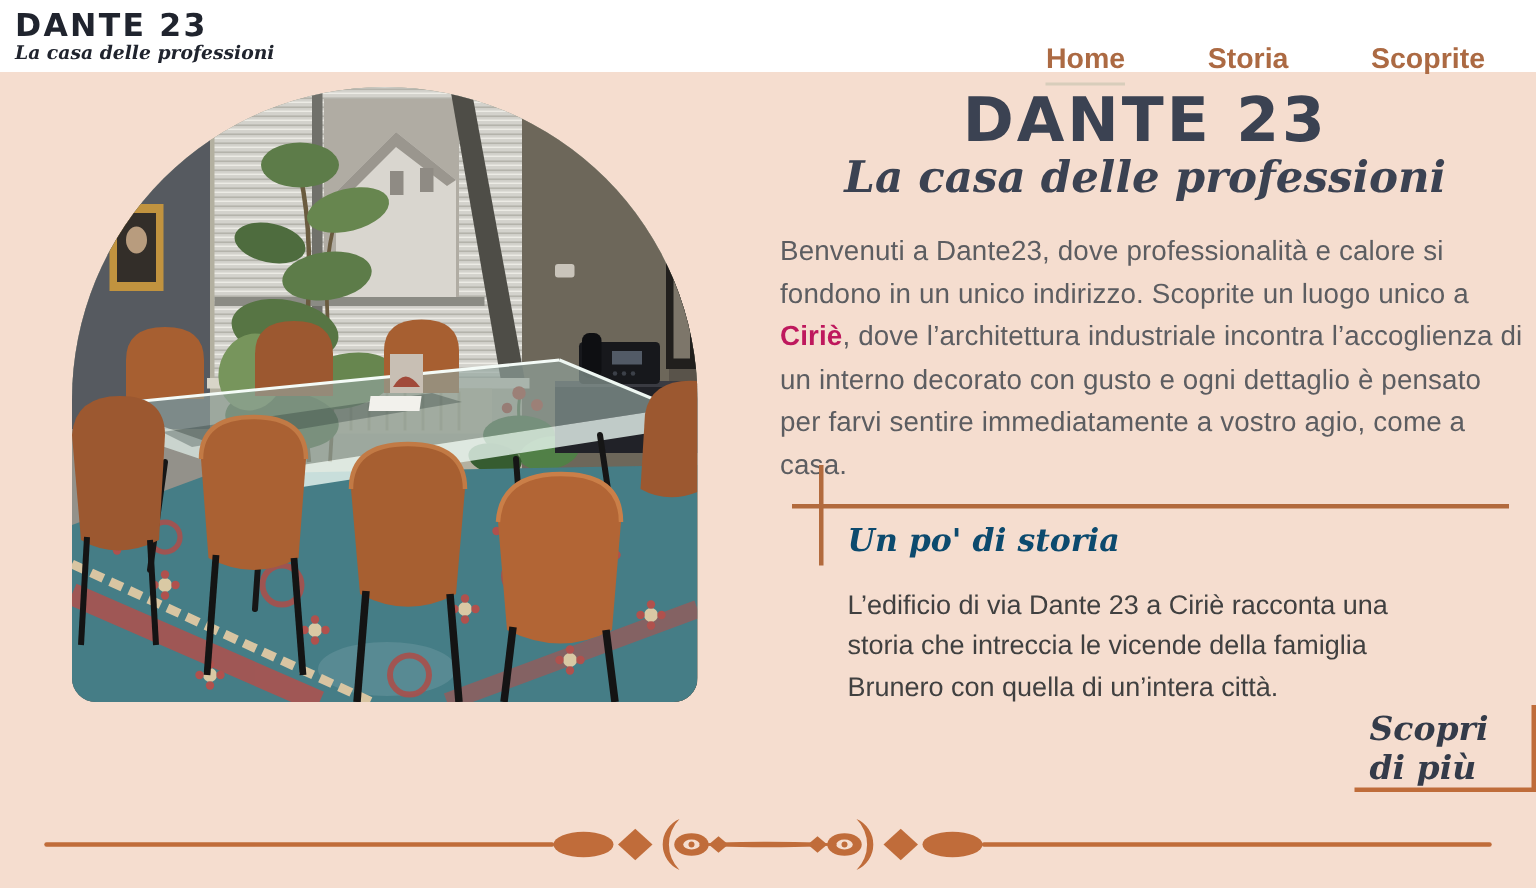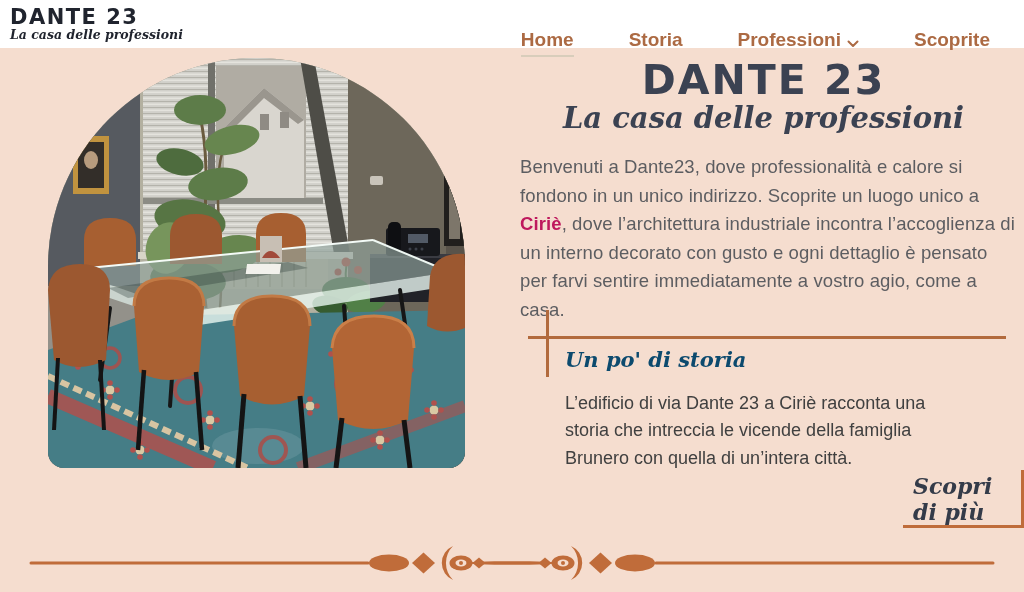--- a/index.html
+++ b/index.html
@@ -80,28 +80,20 @@
   <div class="logo">
     <div class="logo-title">DANTE 23</div>
     <div class="logo-tagline">La casa delle professioni</div>
   </div>
   <nav>
     <a class="nav-item active">
       <span>Home</span>
     </a>
     <a class="nav-item">
       <span>Storia</span>
-    </a>
-    <a class="nav-item">
-      <span>Professioni</span>
-      <span class="chevron">
-        <svg width="12" height="8" viewBox="0 0 12 8">
-            <polyline points="1.5,1.5 6,6 10.5,1.5" fill="none" stroke="#ac6a43" stroke-width="2" stroke-linecap="round" stroke-linejoin="round"></polyline>
-          </svg>
-      </span>
     </a>
     <a class="nav-item">
       <span>Scoprite</span>
     </a>
   </nav>
 </header>
 
 <div class="arch">
   <svg viewBox="0 0 417 410" preserveAspectRatio="none">
     <defs>

